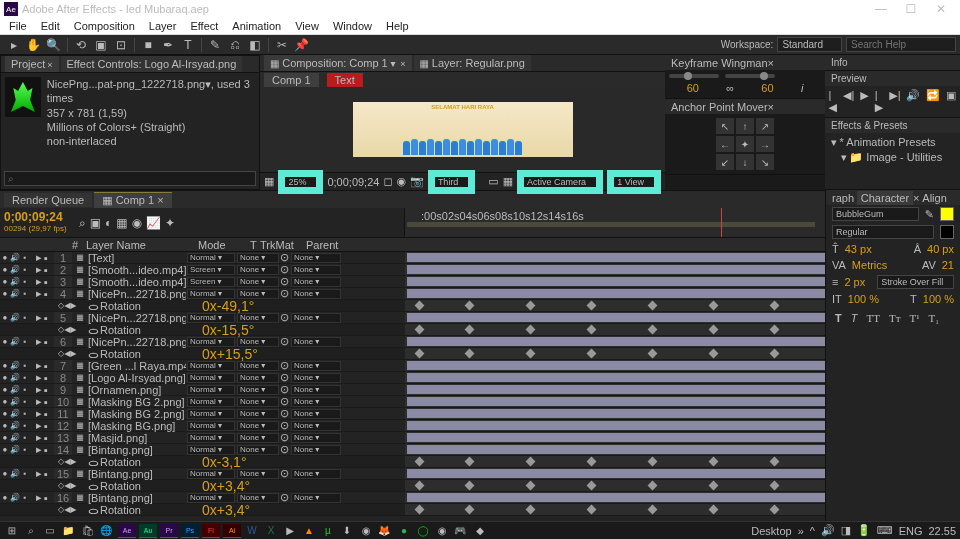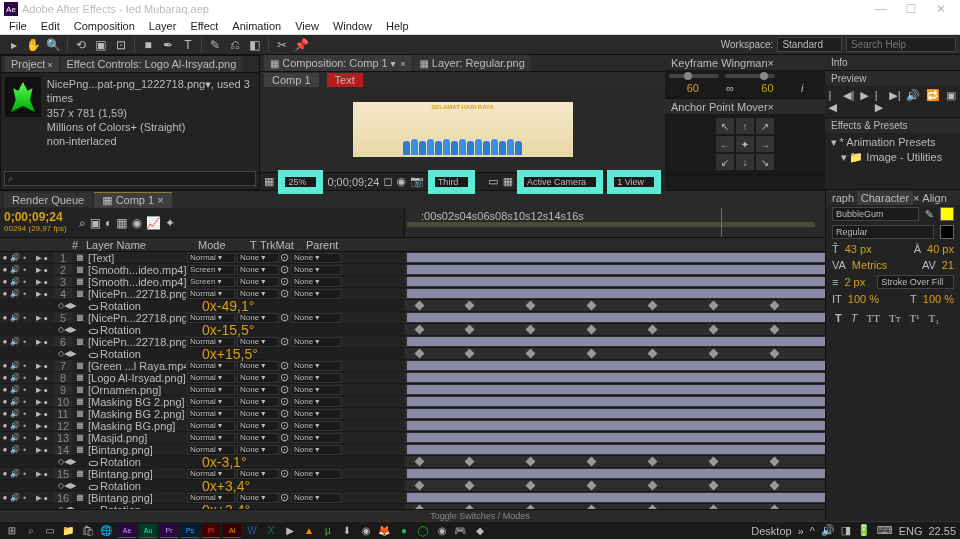--- a/index.html
+++ b/index.html
@@ -787,21 +787,20 @@
             <div class="kf k4"></div>
             <div class="kf k5"></div>
             <div class="kf k6"></div>
             <div class="kf k7"></div>
             <div class="kf k8"></div>
             <div class="kf k9"></div>
           </div>
         </div>
       </div>
     </div>
-  <div class="tl-footer">Toggle Switches / Modes</div>
 </div>
 
 <div class="char-panel">
   <div class="fr-hdr">
     <span class="tab">raph</span>&nbsp;
     <span class="tab active" style="background:#3a3a3a;padding:1px 4px">Character</span> <span class="x">×</span>&nbsp;
     <span>Align</span>
   </div>
   <div class="char-row">
     <div class="char-dd">BubbleGum</div>

